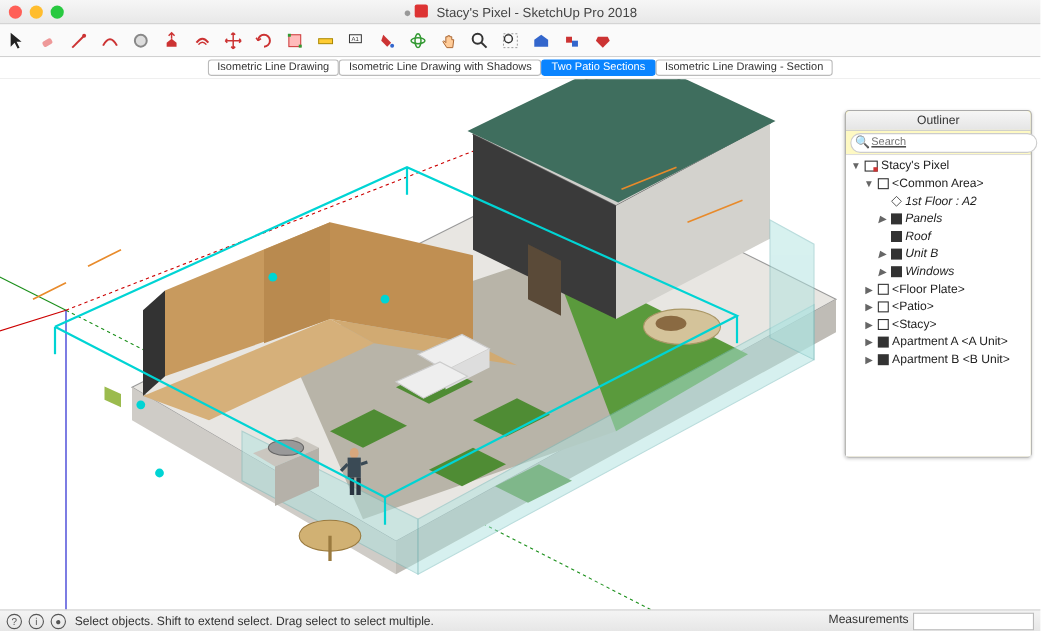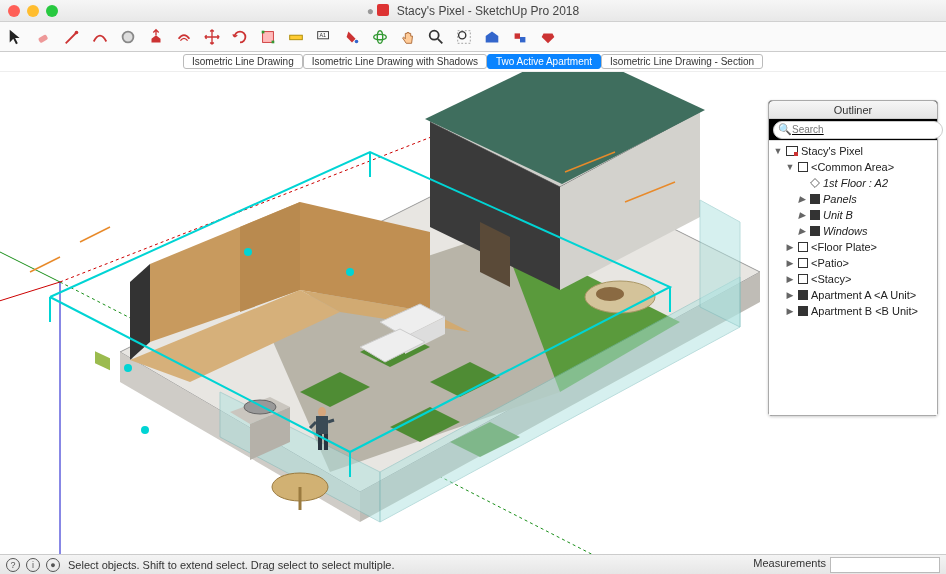--- a/index.html
+++ b/index.html
@@ -23,21 +23,21 @@
   .scenebar { height: 20px; background:#fff; display:flex; justify-content:center; align-items:center; gap:0; border-bottom:1px solid #eee; font-size:10px;}
   .scene-tab { padding: 1px 8px; border:1px solid #bbb; border-radius:3px; background:#fff; color:#333; cursor:pointer;}
   .scene-tab.active { background:#0a84ff; color:#fff; border-color:#0a84ff;}
 
   
   .main { position:absolute; top:72px; left:0; right:0; bottom:20px; background:#fff;}
   .viewport { position:absolute; inset:0; }
   .viewport svg { width:100%; height:100%; display:block;}
 
   
-  .outliner { position:absolute; right:8px; top:28px; width:170px; height:316px; background:#000000; border:1px solid #aaa; border-radius:4px; display:flex; flex-direction:column; box-shadow:0 1px 3px rgba(0,0,0,0.2);}
+  .outliner { position:absolute; right:8px; top:28px; width:170px; height:316px; background:#fef9c3; border:1px solid #aaa; border-radius:4px; display:flex; flex-direction:column; box-shadow:0 1px 3px rgba(0,0,0,0.2);}
   .outliner-header{ height:18px; background:linear-gradient(#f6f6f6,#e5e5e5); border-bottom:1px solid #ccc; text-align:center; font-size:11px; line-height:18px; color:#333; border-radius:4px 4px 0 0;}
   .outliner-search { height:22px; display:flex; align-items:center; padding:2px 4px; gap:4px; border-bottom:1px solid #ddd;}
   .outliner-search input{ flex:1; height:18px; border:1px solid #ccc; border-radius:9px; padding:0 18px; font-size:10px; background:#fff;text-decoration:underline;}
   .search-wrap{ position:relative; flex:1;}
   .search-wrap .mag{ position:absolute; left:5px; top:2px; color:#888; font-size:11px;}
   .outliner-tree{ flex:1; overflow:auto; background:#fff; padding:2px 0; font-size:11px;}
   .tree-row{ display:flex; align-items:center; height:16px; padding-left:4px; cursor:pointer; white-space:nowrap;}
   .tree-row .tri{ width:10px; color:#666; font-size:9px; text-align:center;}
   .tree-row .ic{ width:12px; height:10px; margin:0 3px; display:inline-block;}
   .ic.model{ background:#fff; border:1px solid #333; position:relative;}
@@ -185,21 +185,21 @@
   <div class="tool">
       <svg viewBox="0 0 20 20">
         <path d="M5 6 L15 6 L17 10 L10 17 L3 10 Z" fill="#c33"></path>
       </svg>
     </div>
 </div>
 
 <div class="scenebar">
   <div class="scene-tab">Isometric Line Drawing</div>
   <div class="scene-tab">Isometric Line Drawing with Shadows</div>
-  <div class="scene-tab active">Two Active Apartment</div>
+  <div class="scene-tab active">Two Patio Sections</div>
   <div class="scene-tab">Isometric Line Drawing - Section</div>
 </div>
 
 <div class="main">
   <div class="viewport">
     <svg viewBox="0 0 946 482" preserveAspectRatio="none">
 
       <line x1="60" y1="210" x2="-100" y2="130" stroke="#1a8f1a" stroke-width="1"></line>
       <line x1="60" y1="210" x2="-100" y2="260" stroke="#c00" stroke-width="1"></line>
       <line x1="60" y1="210" x2="60" y2="900" stroke="#11c" stroke-width="1"></line>
@@ -320,20 +320,25 @@
           <span class="tri"></span>
           <span class="ic sect"></span>
           <span class="lbl">1st Floor : A2</span>
         </div>
         <div class="tree-row indent2">
           <span class="tri">▶</span>
           <span class="ic group"></span>
           <span class="lbl">Panels</span>
         </div>
         <div class="tree-row indent2">
+          <span class="tri"></span>
+          <span class="ic group"></span>
+          <span class="lbl">Roof</span>
+        </div>
+        <div class="tree-row indent2">
           <span class="tri">▶</span>
           <span class="ic group"></span>
           <span class="lbl">Unit B</span>
         </div>
         <div class="tree-row indent2">
           <span class="tri">▶</span>
           <span class="ic group"></span>
           <span class="lbl">Windows</span>
         </div>
         <div class="tree-row indent1">

